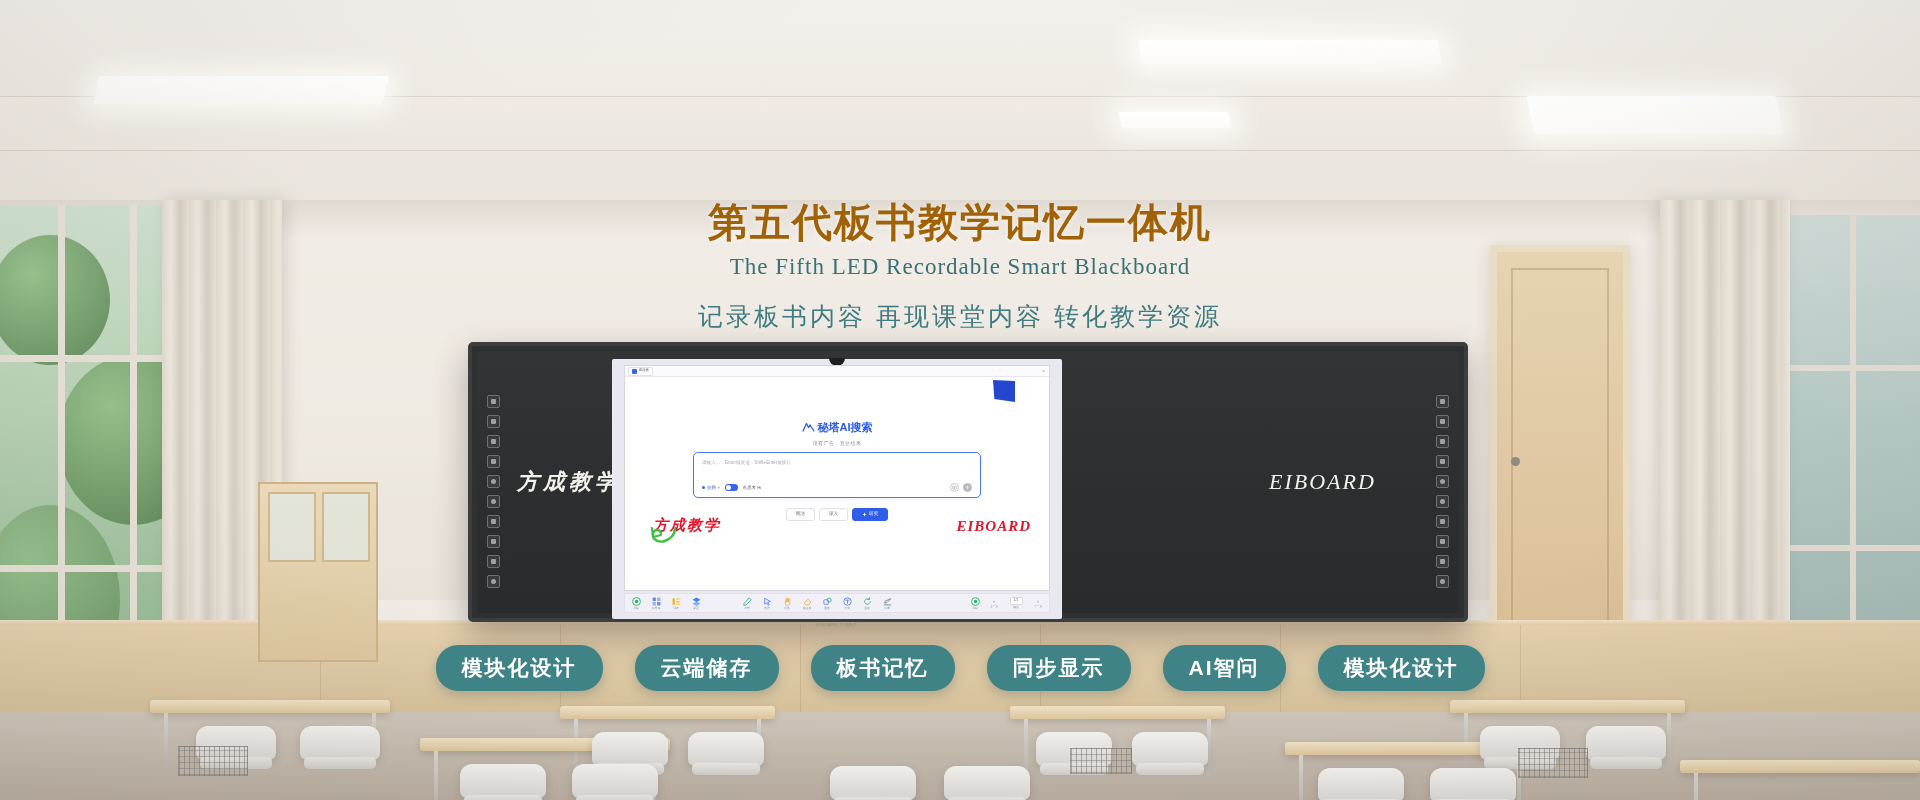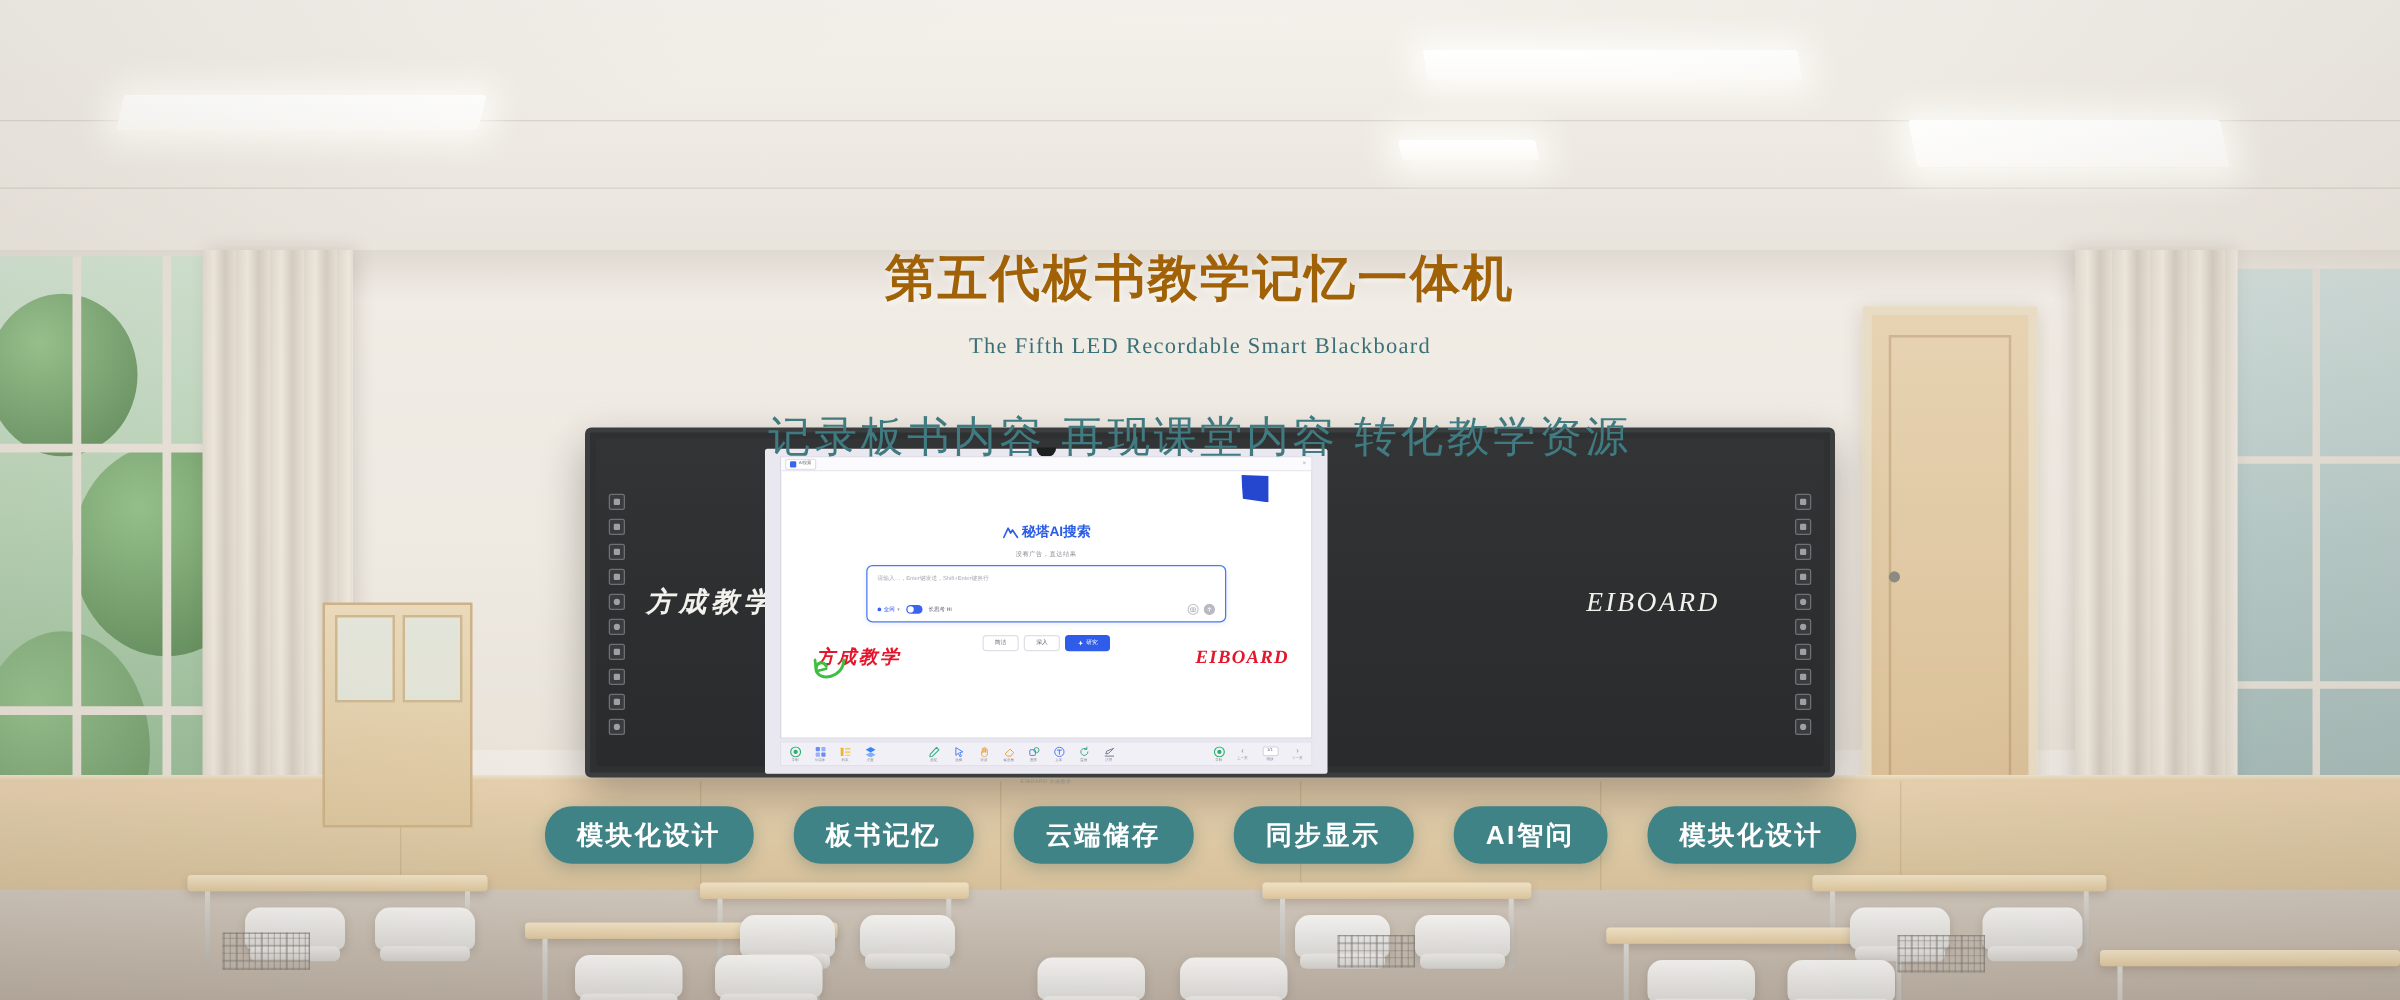--- a/index.html
+++ b/index.html
@@ -300,24 +300,24 @@
     z-index: 5;
   }
   .h-title {
     font-family: "Liberation Serif", "DejaVu Serif", serif;
     font-weight: 700; font-size: 40px; color: #a16207;
     letter-spacing: 2px; line-height: 1.15;
     text-shadow: 0 2px 5px rgba(255,255,255,.65);
   }
   .h-sub {
     font-family: "Liberation Serif", "DejaVu Serif", serif;
-    font-size: 18px; color: #3a7077; letter-spacing: 1px; margin-top: 20px;
+    font-size: 23px; color: #3a7077; letter-spacing: 1px; margin-top: 8px;
   }
   .h-tag {
-    font-size: 34px; color: #3f7b80; letter-spacing: 3px; margin-top: 40px;
+    font-size: 25px; color: #3f7b80; letter-spacing: 3px; margin-top: 20px;
     font-family: "Liberation Sans", "DejaVu Sans", sans-serif;
   }
 
   
   .pills {
     position: absolute; left: 0; top: 645px; width: 1920px;
     display: flex; justify-content: center; align-items: center; gap: 32px;
     z-index: 6;
   }
   .feat {
@@ -686,22 +686,22 @@
   </div>
 
   <div class="headings">
     <div class="h-title">第五代板书教学记忆一体机</div>
     <div class="h-sub">The Fifth LED Recordable Smart Blackboard</div>
     <div class="h-tag">记录板书内容 再现课堂内容 转化教学资源</div>
   </div>
 
   <div class="pills">
     <span class="feat">模块化设计</span>
+    <span class="feat">云端储存</span>
     <span class="feat">板书记忆</span>
-    <span class="feat">云端储存</span>
     <span class="feat">同步显示</span>
     <span class="feat">AI智问</span>
     <span class="feat">模块化设计</span>
   </div>
 
   <div class="desk" style="left:150px;top:700px;width:240px">
     <div class="top"></div>
       <div class="leg" style="left:14px"></div>
       <div class="leg" style="right:14px"></div>
   </div>

